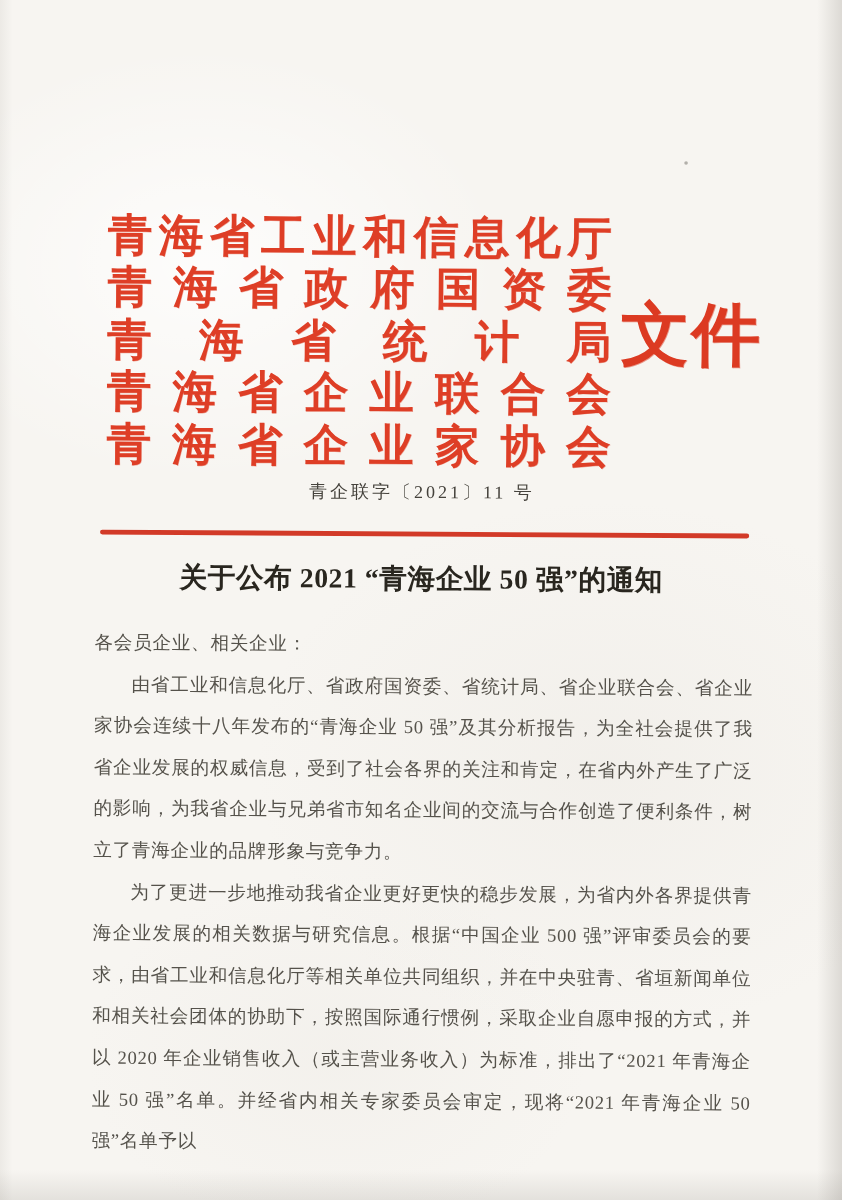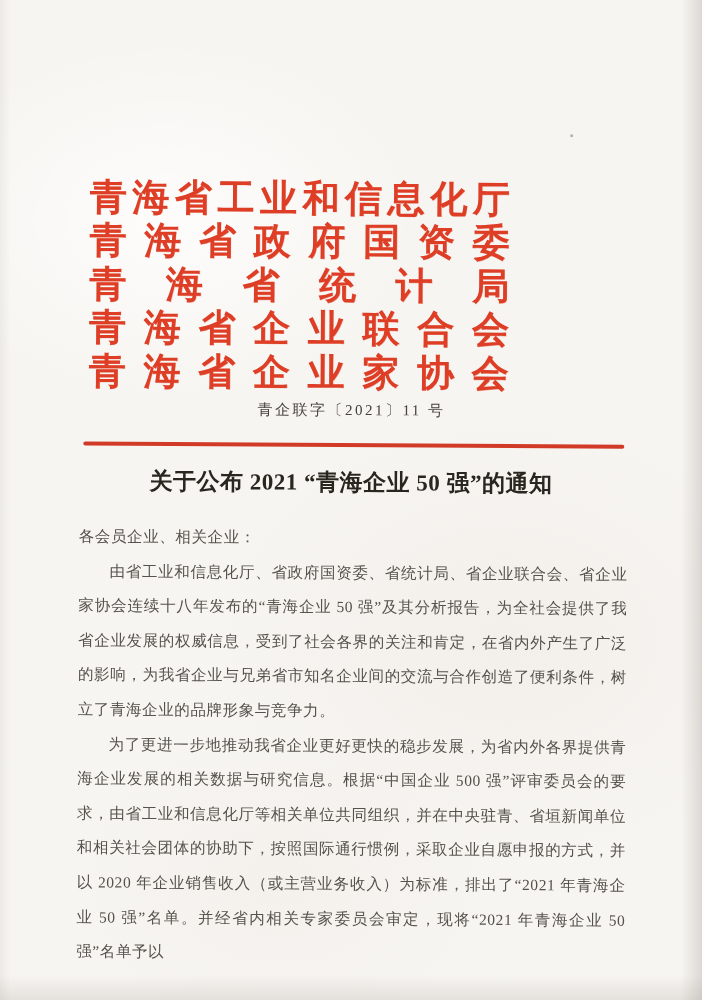--- a/index.html
+++ b/index.html
@@ -180,20 +180,21 @@
           <span>海</span>
           <span>省</span>
           <span>企</span>
           <span>业</span>
           <span>家</span>
           <span>协</span>
           <span>会</span>
         </div>
     </div>
 
+    <div class="doc-word">文件</div>
 
     <div class="ref-number">青企联字〔2021〕11 号</div>
 
     <div class="divider"></div>
 
     <h1 class="doc-title">关于公布 2021 “青海企业 50 强”的通知</h1>
 
     <div class="body-text">
       <p class="salutation">各会员企业、相关企业：</p>
       <p class="para">由省工业和信息化厅、省政府国资委、省统计局、省企业联合会、省企业家协会连续十八年发布的“青海企业 50 强”及其分析报告，为全社会提供了我省企业发展的权威信息，受到了社会各界的关注和肯定，在省内外产生了广泛的影响，为我省企业与兄弟省市知名企业间的交流与合作创造了便利条件，树立了青海企业的品牌形象与竞争力。</p>

